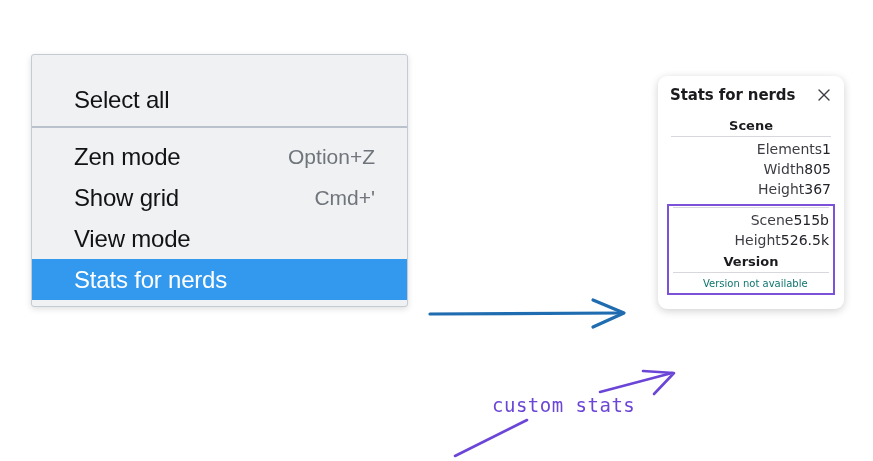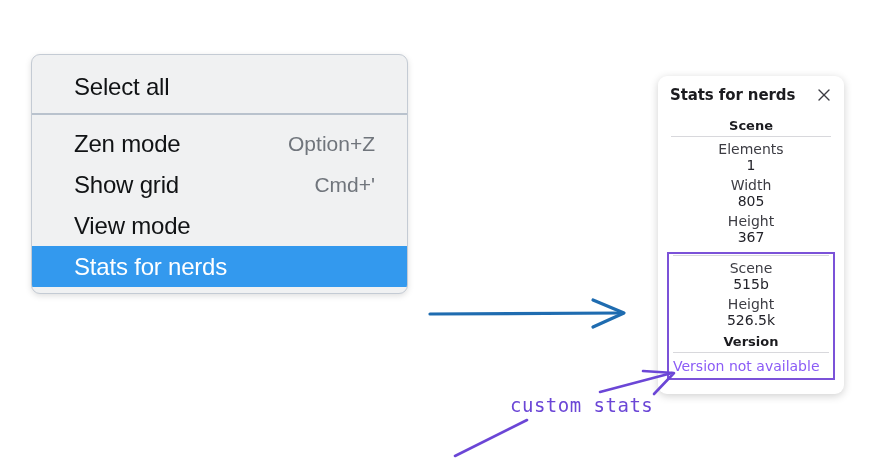--- a/index.html
+++ b/index.html
@@ -16,24 +16,24 @@
   }
 
   
   .context-menu {
     position: absolute;
     left: 31px;
     top: 54px;
     width: 375px;
     background: #f0f1f2;
     border: 1px solid #c4cbd4;
-    border-radius: 9px;
+    border-radius: 3px;
     box-shadow: 0 2px 6px rgba(0,0,0,0.13);
     overflow: hidden;
-    padding-top: 11px;
+    padding-top: 24px;
   }
   .menu-section-top {
     padding-bottom: 6px;
     border-bottom: 2px solid #b9c2cd;
   }
   .menu-section-bottom {
     padding-top: 8px;
     padding-bottom: 6px;
   }
   .menu-item {
@@ -100,50 +100,50 @@
     padding: 4px 0 3px 0;
   }
   .divider {
     height: 1px;
     background: #d8d8dc;
     margin: 0 1px 2px 1px;
   }
   .stat-row {
     display: flex;
     align-items: center;
-    justify-content: center;
+    justify-content: flex-end;
     font-size: 14px;
     color: #3c3c43;
     padding: 2px 1px;
-    flex-direction: column;
   }
   .stat-row .v { color: #23232a; }
   .version-text {
-    font-size: 14px;
-    color: #8b5cf6;
+    font-size: 10px;
+    color: #0f766e;
     padding: 3px 1px 0 1px;
+    margin-left: 30px;
   }
   .purple-box {
     border: 2px solid #7b52d8;
     margin: 5px -3px 0 -3px;
     padding: 1px 3px 4px 3px;
   }
 
   
   .anno-svg {
     position: absolute;
     left: 0;
     top: 0;
     width: 873px;
     height: 461px;
     pointer-events: none;
   }
   .anno-text {
     position: absolute;
-    left: 510px;
+    left: 492px;
     top: 394px;
     font-family: "DejaVu Sans Mono", monospace;
     font-size: 19px;
     color: #6b46d6;
     letter-spacing: 0.5px;
     white-space: nowrap;
   }
 </style>
 </head>
 <body>

